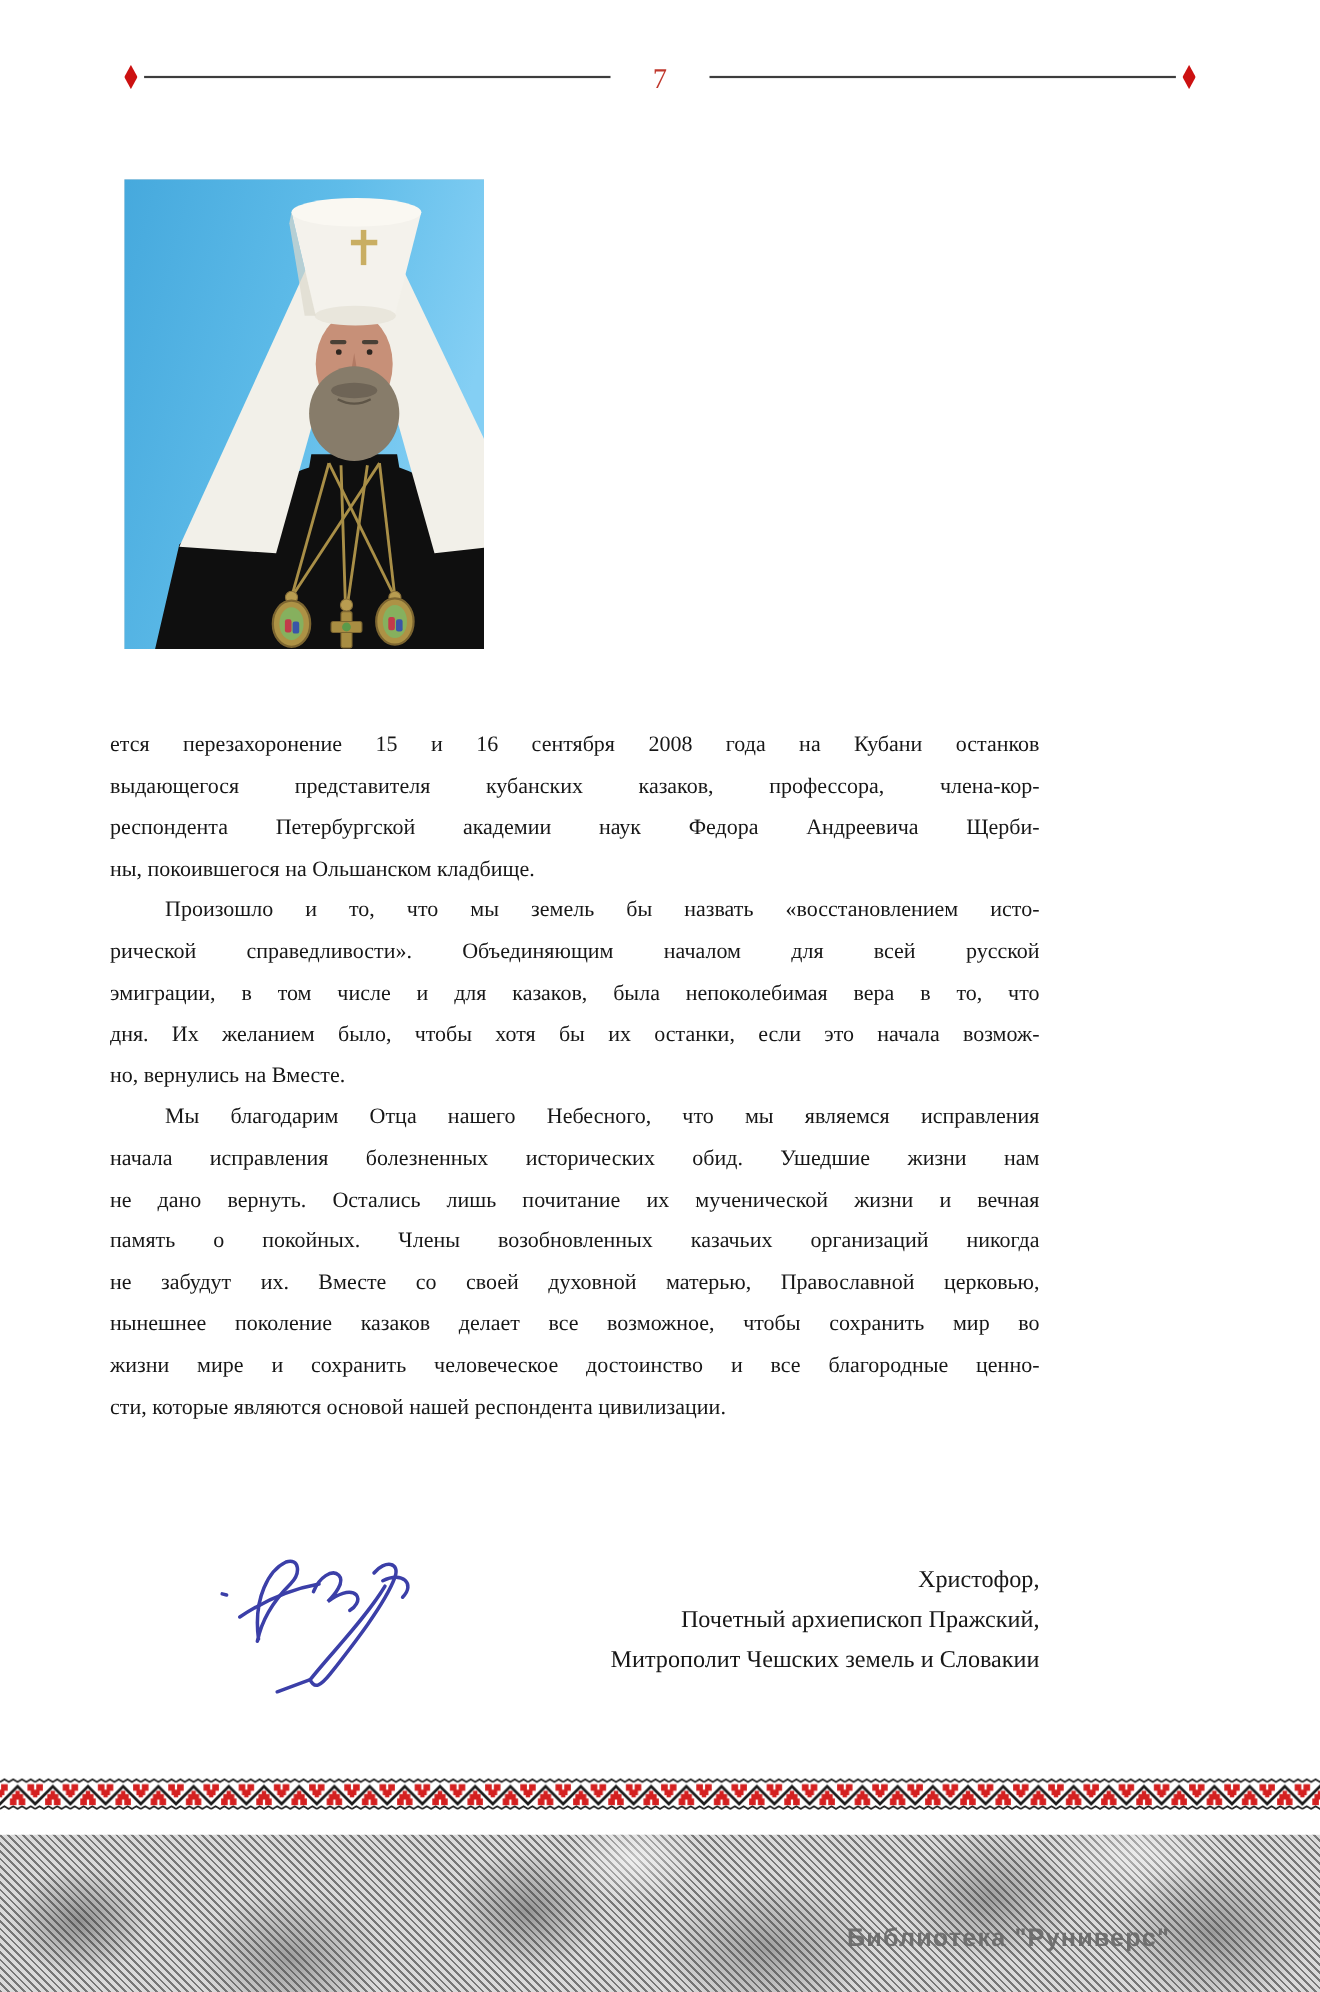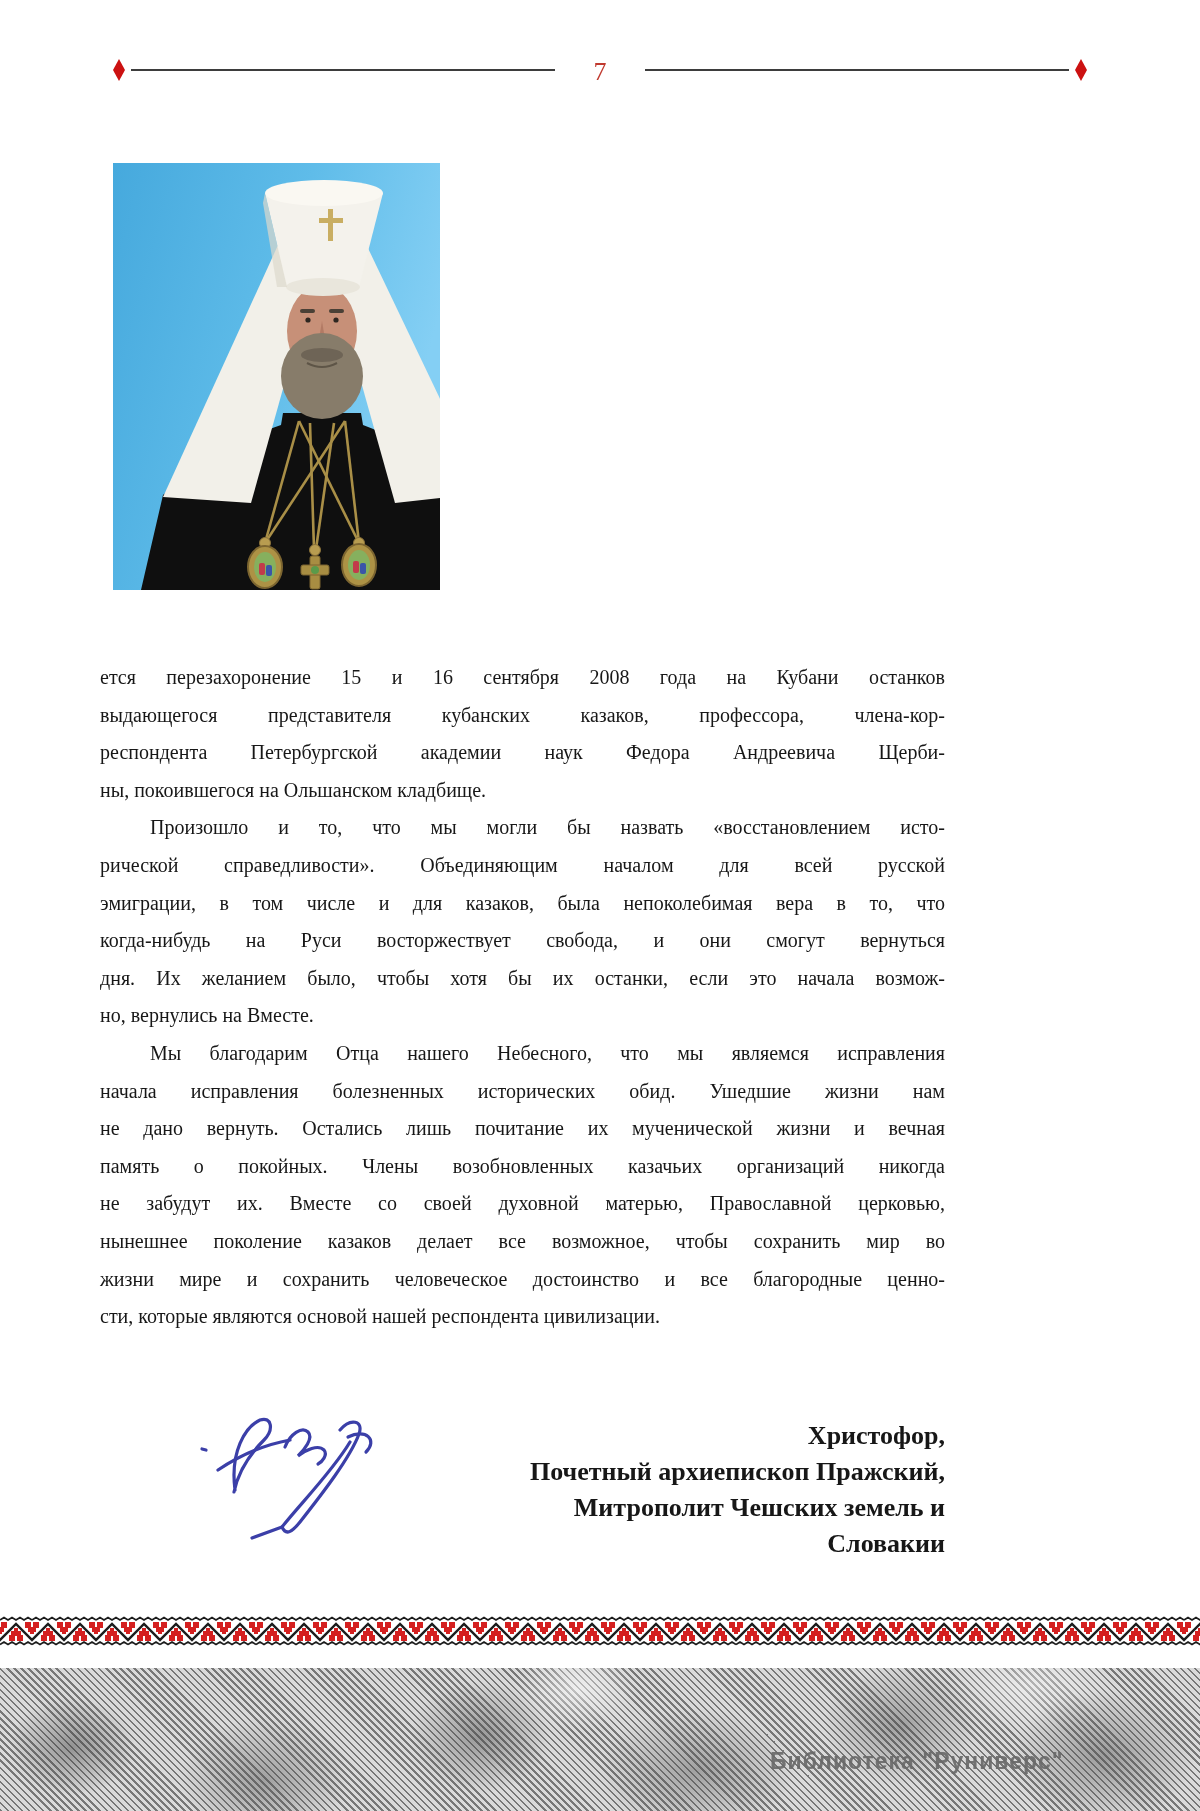--- a/index.html
+++ b/index.html
@@ -28,21 +28,21 @@
   .bodyline{
     font-size:20px;line-height:37.6px;letter-spacing:0px;
     text-align:justify;text-align-last:justify;white-space:normal;color:#171717;
   }
   .bodyline.last{text-align-last:left;}
   .bodyline.indent{text-indent:50px;}
   
   .sig-img{position:absolute;left:190px;top:1392px;width:220px;height:155px;}
   .sig-block{
     position:absolute;left:500px;top:1418px;width:445px;text-align:right;
-    font-weight:bold;font-size:26px;line-height:36px;color:#171717;
+    font-weight:normal;font-size:22px;line-height:36px;color:#171717;
   }
   
   .ornament{position:absolute;left:0;top:1616px;width:1200px;height:32px;}
   
   .footer-strip{
     position:absolute;left:0;top:1668px;width:1200px;height:143px;
     background-color:#d8d8d8;
     background-image:
       radial-gradient(ellipse 90px 70px at 6% 55%, rgba(60,60,60,.45), transparent 70%),
       radial-gradient(ellipse 120px 90px at 22% 78%, rgba(80,80,80,.42), transparent 70%),
@@ -137,24 +137,23 @@
     <rect x="188" y="402" width="28" height="10" rx="2" fill="#a88d42" stroke="#7c6530"></rect>
     <circle cx="202" cy="407" r="4" fill="#5a9a4a"></circle>
   </svg>
 </div>
 
 <div class="bodytext">
     <div class="bodyline">ется перезахоронение 15 и 16 сентября 2008 года на Кубани останков</div>
     <div class="bodyline">выдающегося представителя кубанских казаков, профессора, члена-кор-</div>
     <div class="bodyline">респондента Петербургской академии наук Федора Андреевича Щерби-</div>
     <div class="bodyline last">ны, покоившегося на Ольшанском кладбище.</div>
-    <div class="bodyline indent">Произошло и то, что мы могли бы назвать «восстановлением исто-</div>
+    <div class="bodyline indent">Произошло и то, что мы земель бы назвать «восстановлением исто-</div>
     <div class="bodyline">рической справедливости». Объединяющим началом для всей русской</div>
     <div class="bodyline">эмиграции, в том числе и для казаков, была непоколебимая вера в то, что</div>
-    <div class="bodyline">когда-нибудь на Руси восторжествует свобода, и они смогут вернуться</div>
     <div class="bodyline">дня. Их желанием было, чтобы хотя бы их останки, если это начала возмож-</div>
     <div class="bodyline last">но, вернулись на Вместе.</div>
     <div class="bodyline indent">Мы благодарим Отца нашего Небесного, что мы являемся исправления</div>
     <div class="bodyline">начала исправления болезненных исторических обид. Ушедшие жизни нам</div>
     <div class="bodyline">не дано вернуть. Остались лишь почитание их мученической жизни и вечная</div>
     <div class="bodyline">память о покойных. Члены возобновленных казачьих организаций никогда</div>
     <div class="bodyline">не забудут их. Вместе со своей духовной матерью, Православной церковью,</div>
     <div class="bodyline">нынешнее поколение казаков делает все возможное, чтобы сохранить мир во</div>
     <div class="bodyline">жизни мире и сохранить человеческое достоинство и все благородные ценно-</div>
     <div class="bodyline last">сти, которые являются основой нашей респондента цивилизации.</div>

